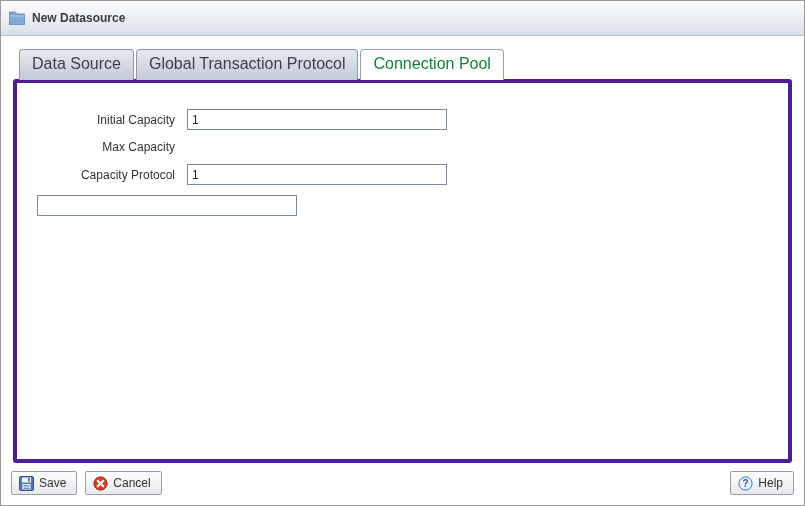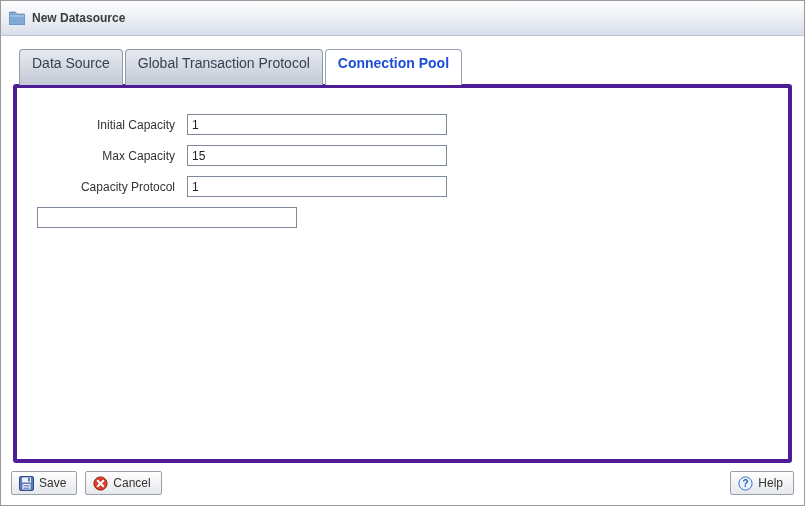--- a/index.html
+++ b/index.html
@@ -46,35 +46,35 @@
     align-items: flex-end;
     position: relative;
     z-index: 2;
     padding-left: 6px;
   }
   .tab {
     border: 1px solid #8f99ab;
     border-bottom: none;
     border-top-left-radius: 4px;
     border-top-right-radius: 4px;
-    padding: 5px 12px 14px 12px;
+    padding: 5px 12px 7px 12px;
     margin-right: 2px;
     color: #3a4050;
     background: linear-gradient(to bottom, #e6e9ef, #c3c9d6);
     cursor: pointer;
     user-select: none;
-    font-size: 14px;
+    font-size: 16px;
     position: relative;
     top: 1px;
   }
   .tab.active {
     background: #fff;
     border-color: #9aa3b5;
-    color: #1d4ed8;
-    font-weight: bold;
+    color: #15803d;
+    font-weight: normal;
     z-index: 3;
   }
   .panel {
     border: 4px solid #4c1d95;
     border-radius: 3px;
     flex: 1;
     background: #fff;
     position: relative;
     z-index: 1;
     padding: 26px 20px 20px 20px;
@@ -144,21 +144,20 @@
 
     <div class="panel">
 
       <div class="form-row">
         <label>Initial Capacity</label>
         <input type="text" value="1" style="">
       </div>
 
       <div class="form-row">
         <label>Max Capacity</label>
-        <input type="text" value="15" style="">
       </div>
 
       <div class="form-row">
         <label>Capacity Protocol</label>
         <input type="text" value="1" style="">
       </div>
 
       <div class="form-row">
         <input type="text" value="" style="">
       </div>

